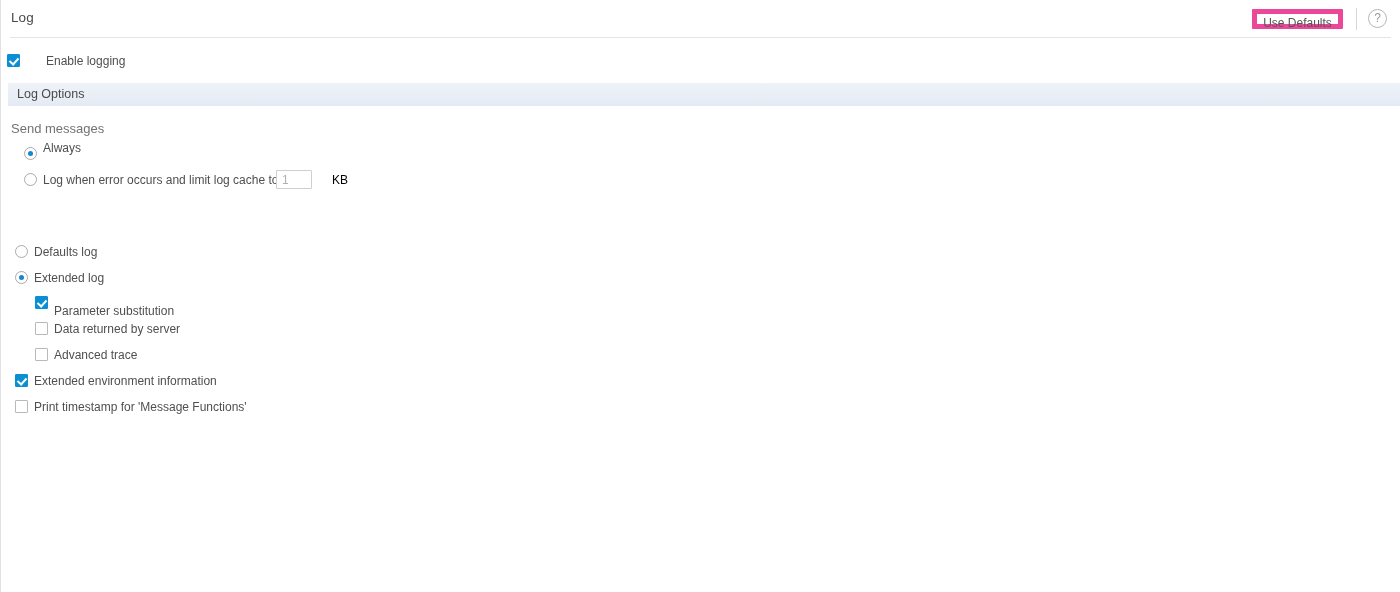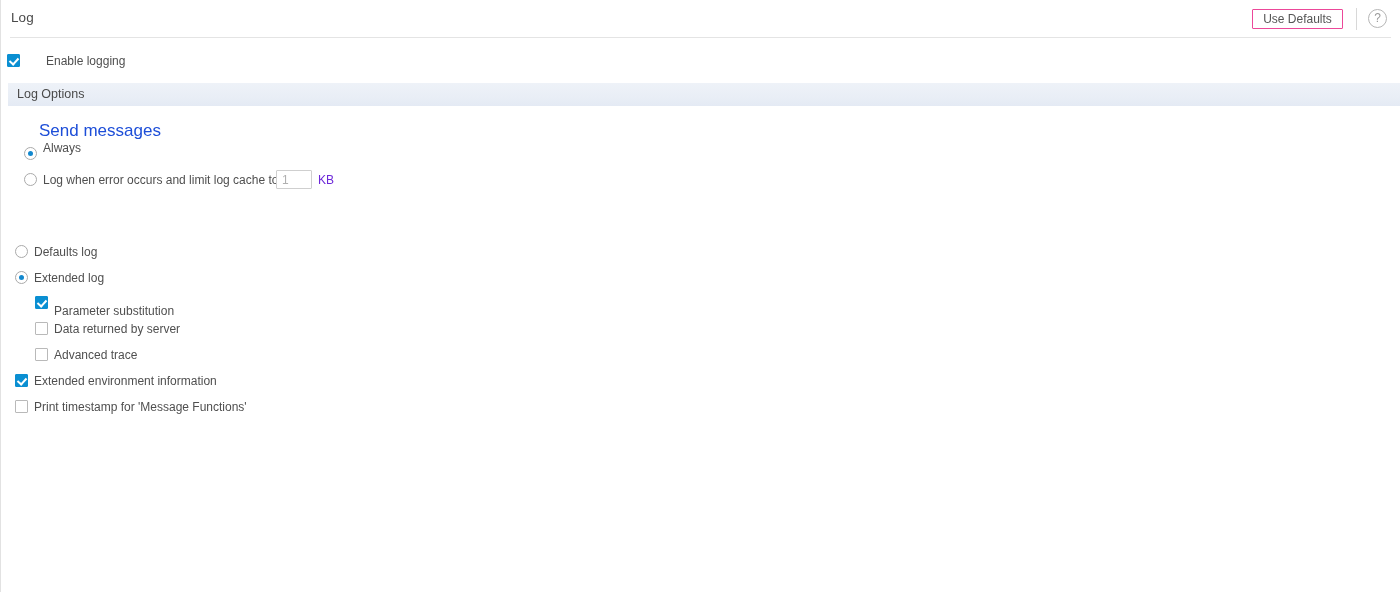--- a/index.html
+++ b/index.html
@@ -58,21 +58,21 @@
     width: 1381px;
     height: 1px;
     background: #e4e4e4;
   }
   .use-defaults-btn {
     position: absolute;
     left: 1252px;
     top: 9px;
     width: 91px;
     height: 20px;
-    border: 1px solid #ec4899;
+    border: 5px solid #ec4899;
     background: #ffffff;
     border-radius: 1px;
     font-family: "Liberation Sans", sans-serif;
     font-size: 12px;
     color: #555555;
     line-height: 18px;
     text-align: center;
     cursor: pointer;
     padding: 0;
     box-sizing: border-box;
@@ -171,44 +171,44 @@
   .opt-label {
     position: absolute;
     font-size: 12px;
     color: #4f4f4f;
     white-space: nowrap;
     cursor: default;
   }
 
   .group-heading {
     position: absolute;
-    font-size: 17px;
-    color: #1d4ed8;
-    white-space: nowrap;
-    margin-left: 28px;
+    font-size: 13px;
+    color: #737373;
+    white-space: nowrap;
   }
 
   .num-input {
     position: absolute;
     width: 36px;
     height: 19px;
     box-sizing: border-box;
     border: 1px solid #cfcfcf;
     background: #ffffff;
     font-family: "Liberation Sans", sans-serif;
     font-size: 12px;
     color: #b0b0b0;
     padding: 0 0 0 5px;
     border-radius: 1px;
   }
   .unit-label {
     position: absolute;
     font-size: 12px;
-    color: #6d28d9;
-    white-space: nowrap;
+    color: #000000;
+    white-space: nowrap;
+    margin-left: 14px;
   }
 </style>
 </head>
 <body>
 
 <div class="panel">
 
   <div class="left-rule"></div>
 
   <div class="header">

